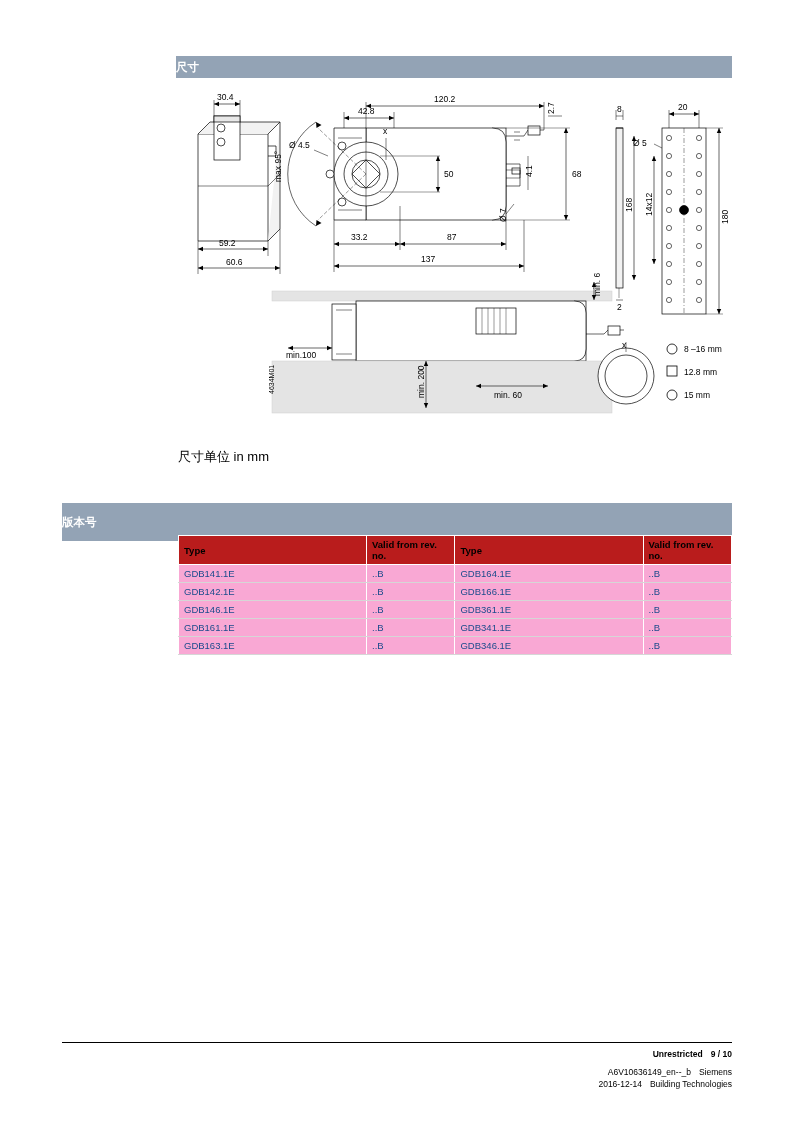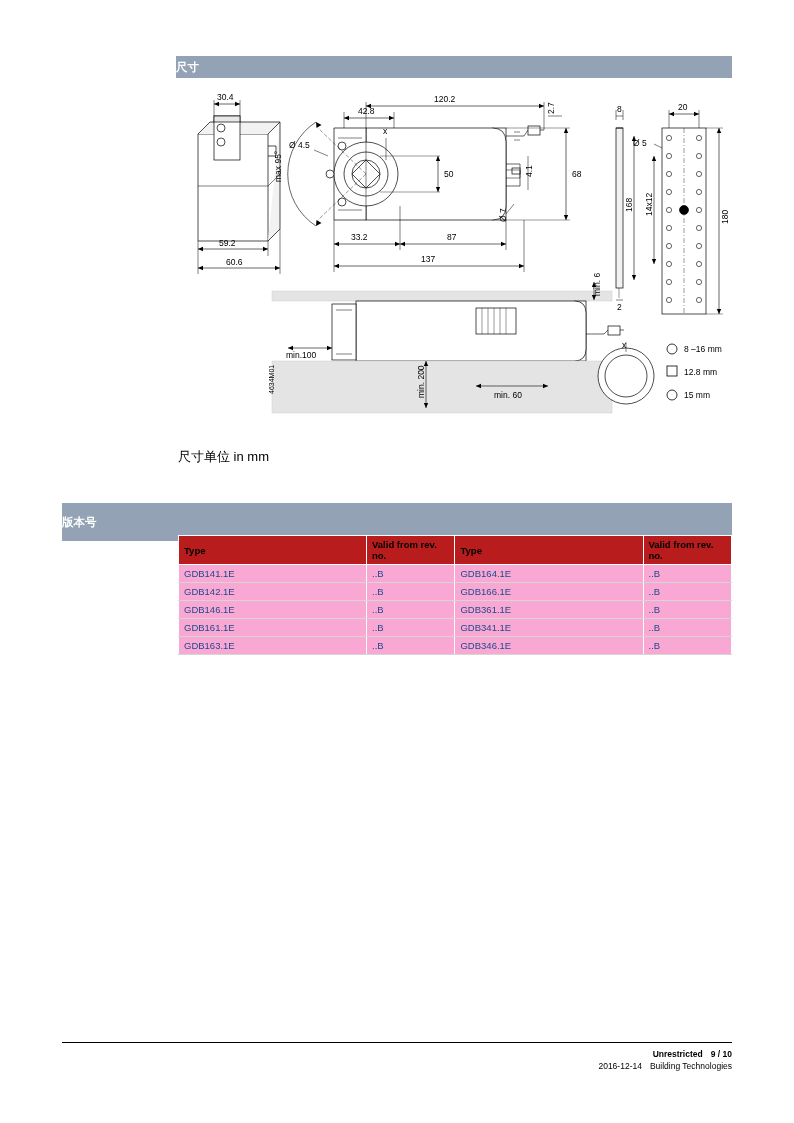--- a/index.html
+++ b/index.html
@@ -414,19 +414,23 @@
       </tr>
     </tbody>
   </table>
 
   <div class="footer-rule"></div>
   <div class="footer">
     <div class="row">
       <div class="left bold">Unrestricted</div>
       <div class="right bold">9 / 10</div>
     </div>
+    <div class="row" style="margin-top:6px;">
+      <div class="left">A6V10636149_en--_b</div>
+      <div class="right">Siemens</div>
+    </div>
     <div class="row">
       <div class="left">2016-12-14</div>
       <div class="right">Building Technologies</div>
     </div>
   </div>
 
 </div>
 
 </body></html>

